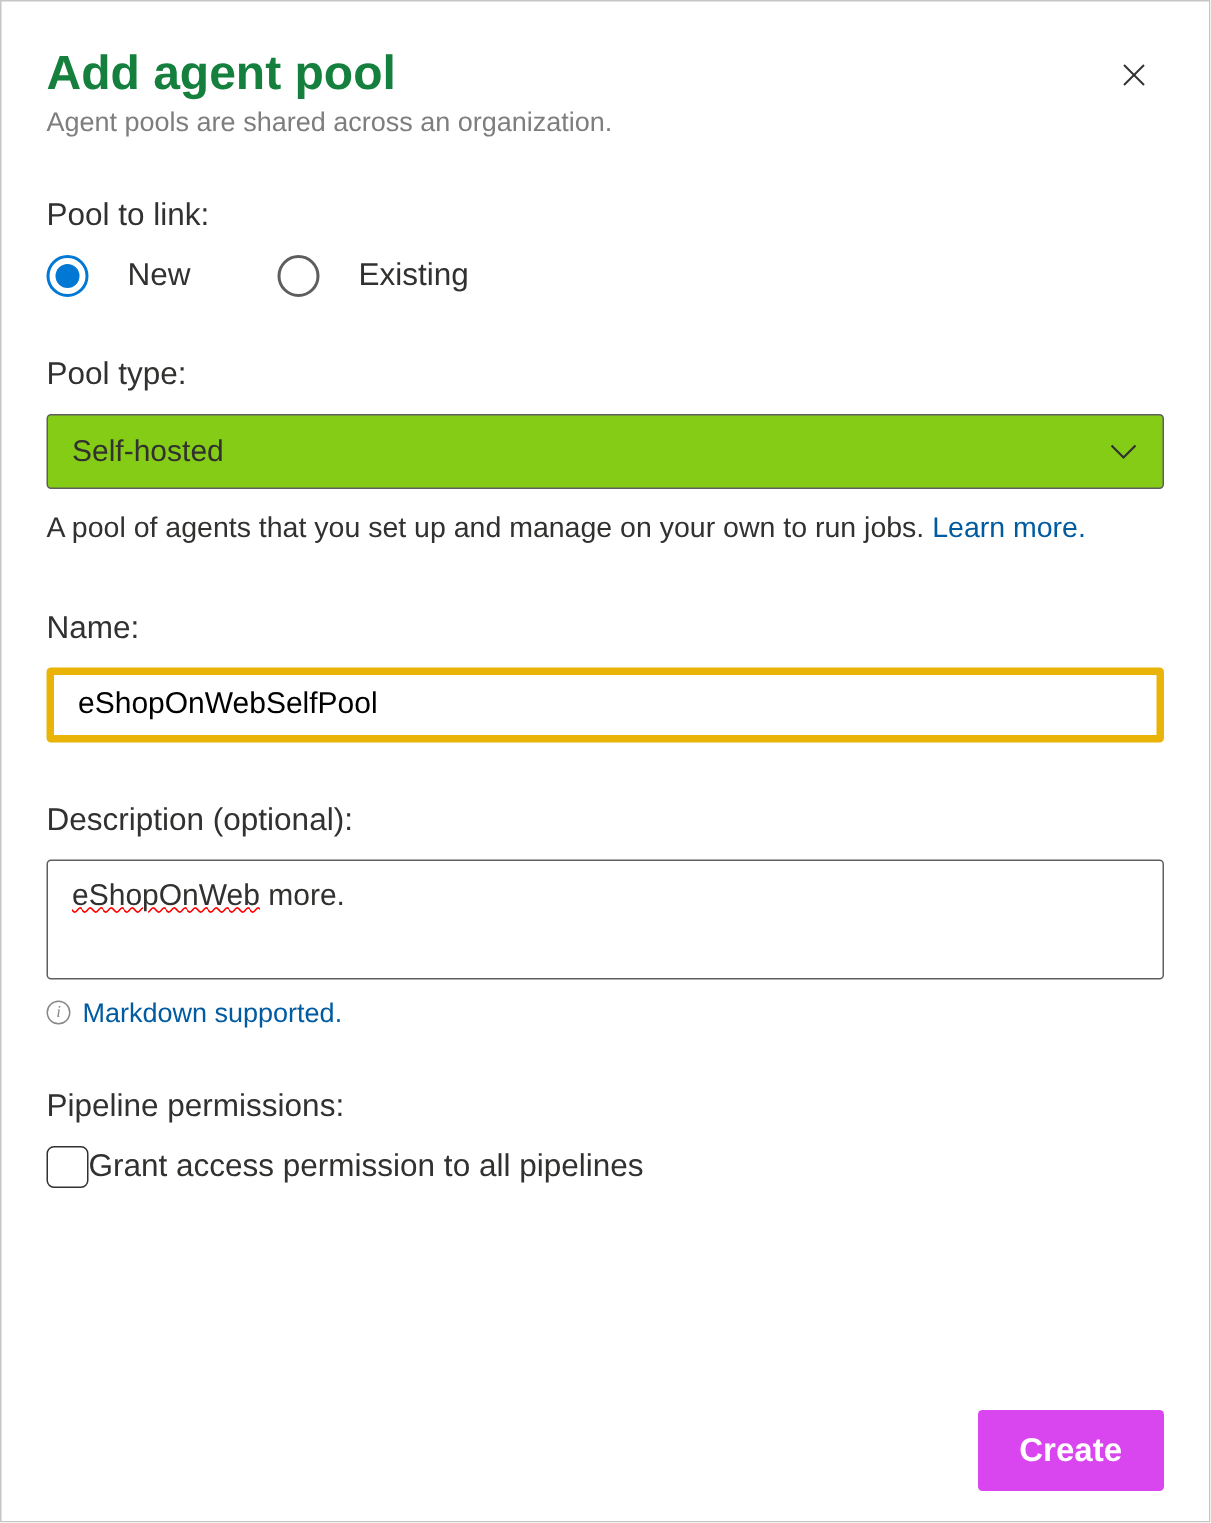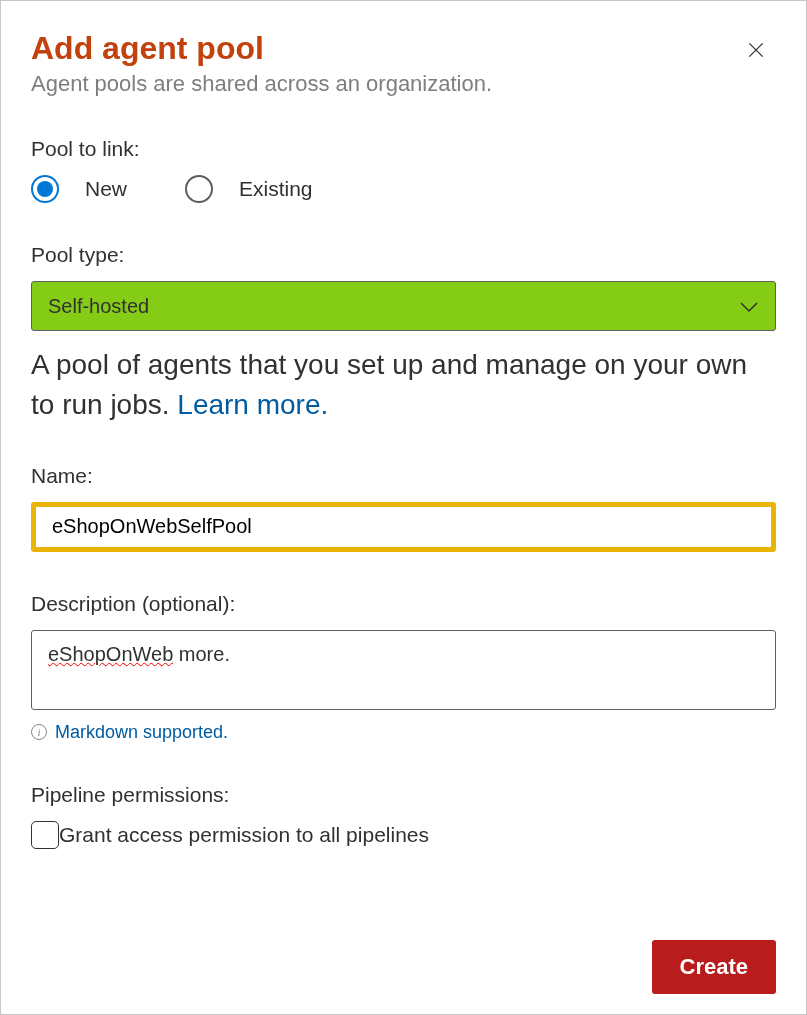--- a/index.html
+++ b/index.html
@@ -15,25 +15,25 @@
       border: 1px solid #c8c6c4;
       width: 807px;
       height: 1015px;
       padding: 28px 30px;
       position: relative;
     }
     .header { margin-bottom: 40px; }
     .title {
       font-size: 32px;
       font-weight: 600;
-      color: #c2410c;
+      color: #15803d;
       line-height: 1.2;
     }
     .subtitle {
-      font-size: 22px;
+      font-size: 18px;
       color: #7e7e7e;
       margin-top: 4px;
     }
     .close-btn {
       position: absolute;
       top: 34px;
       right: 34px;
       width: 32px;
       height: 32px;
       border: none;
@@ -91,21 +91,21 @@
       padding: 0 16px;
       display: flex;
       align-items: center;
       justify-content: space-between;
       cursor: pointer;
       font-size: 20px;
       background: #84cc16;
     }
     .select-chevron svg { width: 20px; height: 12px; }
     .helper-text {
-      font-size: 28px;
+      font-size: 19px;
       color: #323130;
       margin-top: 14px;
       line-height: 1.4;
     }
     .link {
       color: #005ba1;
       cursor: pointer;
     }
     .text-input {
       width: 100%;
@@ -155,21 +155,21 @@
       flex-shrink: 0;
       background: #fff;
     }
     .checkbox-label { font-size: 21px; }
     .footer {
       position: absolute;
       bottom: 20px;
       right: 30px;
     }
     .create-btn {
-      background: #b91c1c;
+      background: #d946ef;
       color: #fff;
       border: none;
       padding: 14px 28px;
       font-size: 22px;
       font-weight: 600;
       cursor: pointer;
       border-radius: 3px;
       font-family: inherit;
     }
     .desc-content {

